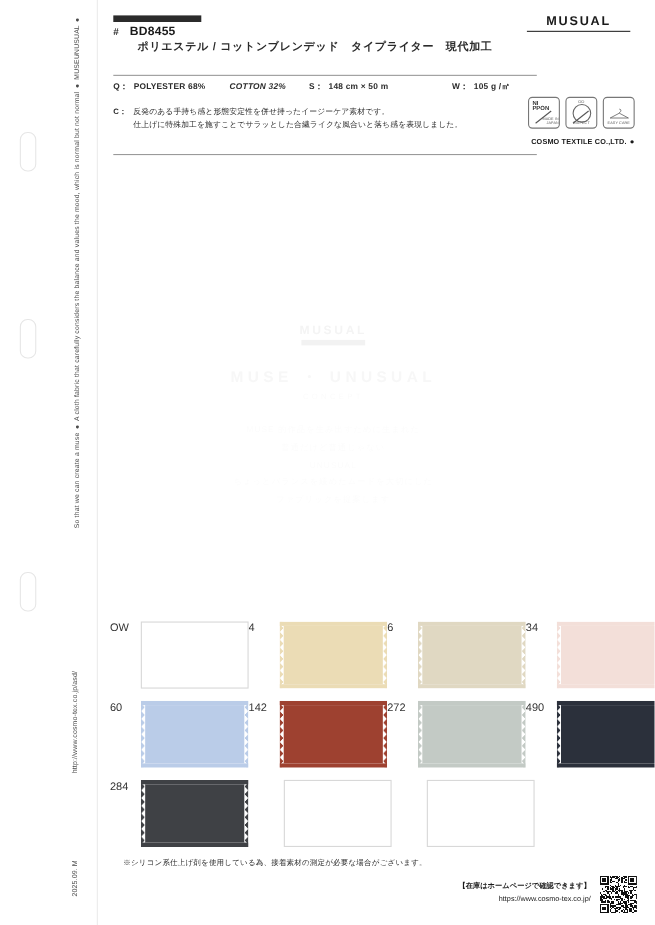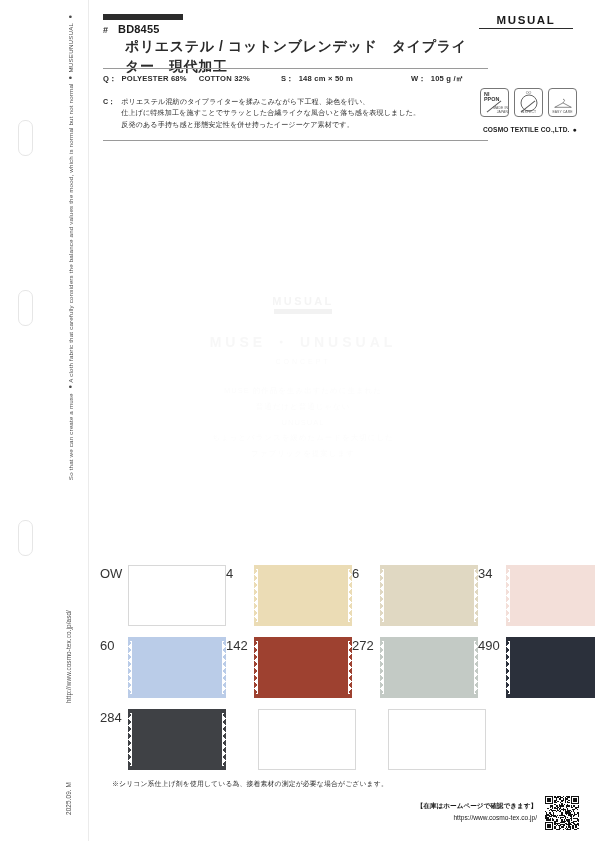--- a/index.html
+++ b/index.html
@@ -108,21 +108,21 @@
     font-size: 11px;
     font-weight: bold;
     letter-spacing: 0.2px;
     color: #1a1a1a;
   }
   .name-block {
     margin-left: 22px;
     margin-top: 1px;
   }
   .name-jp {
-    font-size: 14px;
+    font-size: 10px;
     font-weight: bold;
     letter-spacing: 0.6px;
     color: #2b2b2b;
     line-height: 1.45;
   }
   .name-en {
     font-size: 8.2px;
     font-weight: bold;
     letter-spacing: 0.25px;
     color: #2b2b2b;
@@ -142,21 +142,21 @@
     color: #2b2b2b;
   }
   .spec-label {
     font-weight: bold;
     margin-right: 5px;
   }
   .spec-seg { display: flex; align-items: baseline; }
   .spec-seg.q { width: 178px; }
   .spec-seg.s { width: 130px; }
   .spec-val { letter-spacing: 0.2px; }
-  .spec-q-sub { margin-left: 12px; }
+  .spec-q-sub { margin-left: 22px; font-style: italic; }
 
   
   .comment {
     position: absolute;
     left: 103px;
     top: 97px;
     width: 370px;
     display: flex;
     font-size: 7.1px;
     line-height: 1.62;
@@ -338,21 +338,21 @@
     height: 72px;
   }
   .swatch-cell {
     width: 130px;
     display: flex;
     align-items: flex-start;
     gap: 4px;
   }
   .swatch-label {
     width: 24px;
-    font-size: 13px;
+    font-size: 10px;
     color: #333;
     text-align: left;
     padding-top: 1px;
     flex: 0 0 24px;
   }
   .swatch-wrap {
     position: relative;
     width: 98px;
     height: 61px;
   }
@@ -448,23 +448,22 @@
     </div>
     <div class="spec-seg w">
       <span class="spec-label">W：</span>
       <span class="spec-val">105 g /㎡</span>
     </div>
   </div>
 
   <div class="comment">
     <span class="spec-label">C：</span>
     <div class="comment-lines">
-      <div>ポリエステル混紡のタイプライターを揉みこみながら下工程、染色を行い、</div>
+      <div>反発のある手持ち感と形態安定性を併せ持ったイージーケア素材です。</div>
       <div>仕上げに特殊加工を施すことでサラッとした合繊ライクな風合いと落ち感を表現しました。</div>
-      <div>反発のある手持ち感と形態安定性を併せ持ったイージーケア素材です。</div>
     </div>
   </div>
 
   <div class="rule bottom"></div>
 
   <div class="brand">
     <div class="brand-name">MUSUAL</div>
     <div class="brand-rule"></div>
   </div>
 

